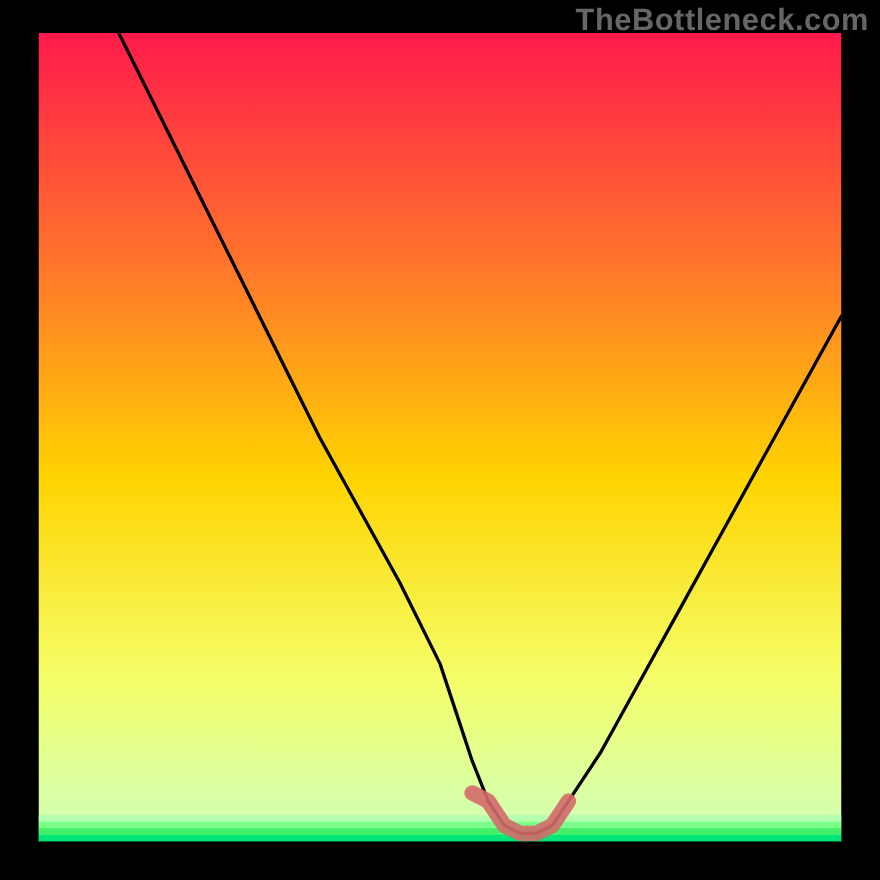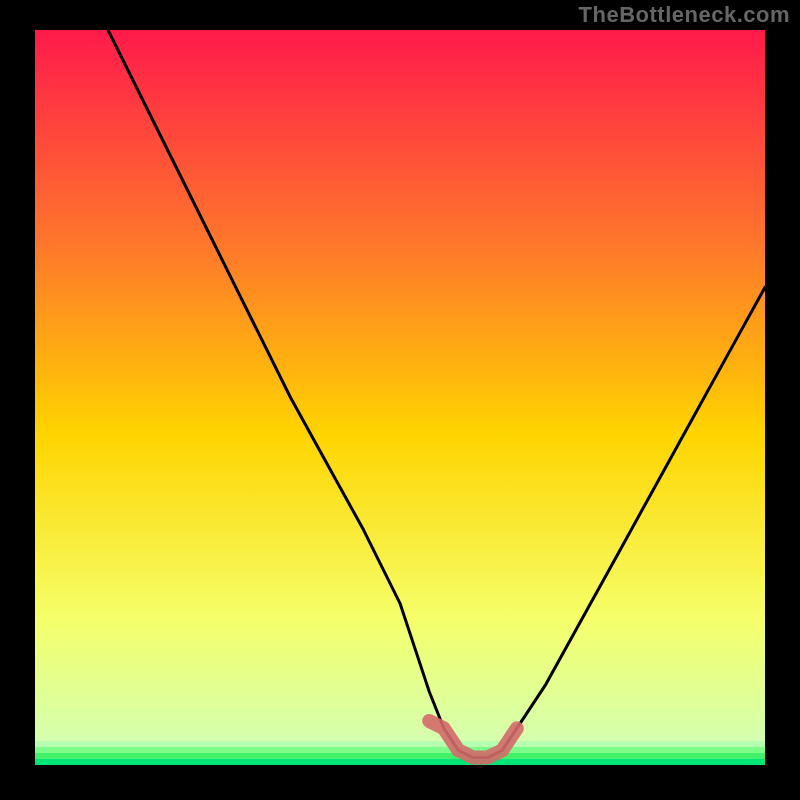--- a/index.html
+++ b/index.html
@@ -15,21 +15,21 @@
     position: relative;
     width: 800px;
     height: 800px;
     background: #000;
   }
   .watermark {
     position: absolute;
     top: 2px;
     right: 10px;
     color: #666;
-    font-size: 22px;
+    font-size: 28px;
     font-weight: bold;
     letter-spacing: 0.5px;
     z-index: 5;
   }
   .plot {
     position: absolute;
     left: 35px;
     top: 30px;
     width: 730px;
     height: 735px;

